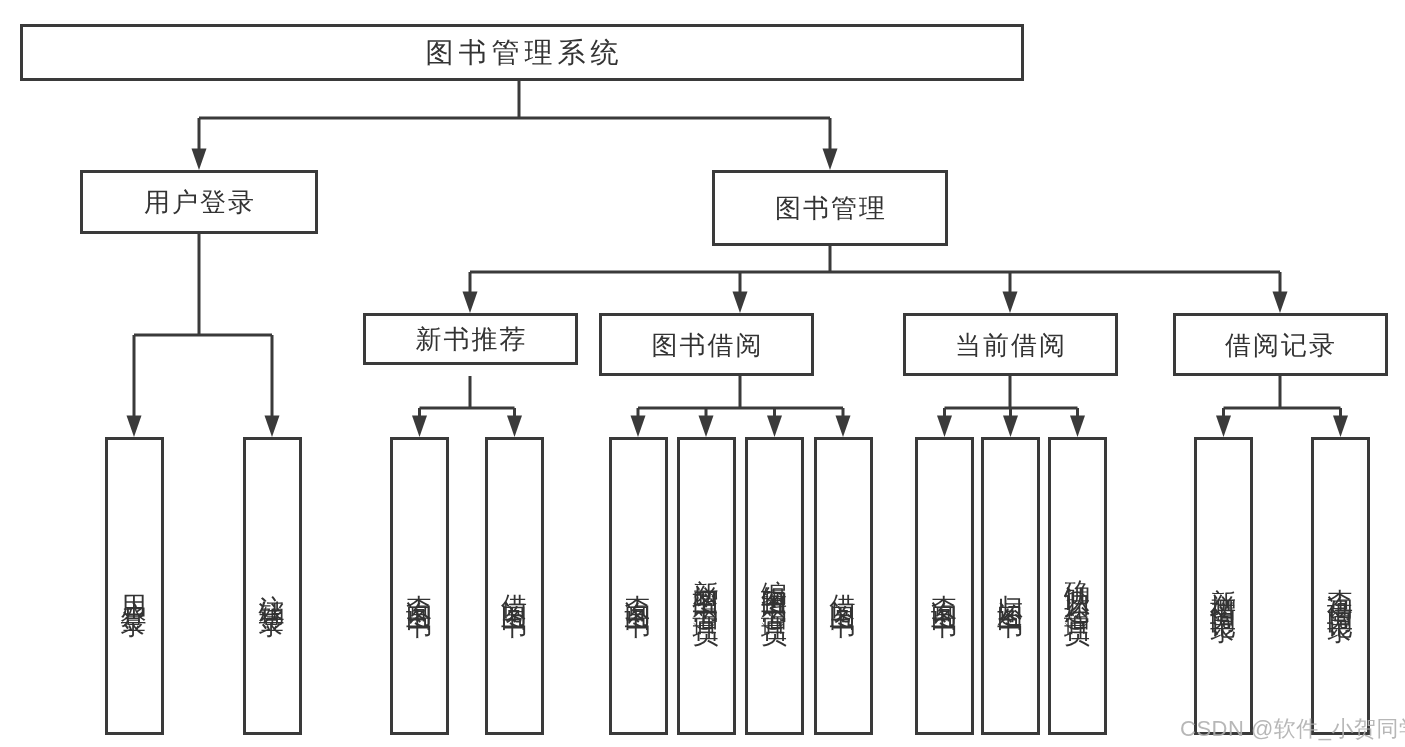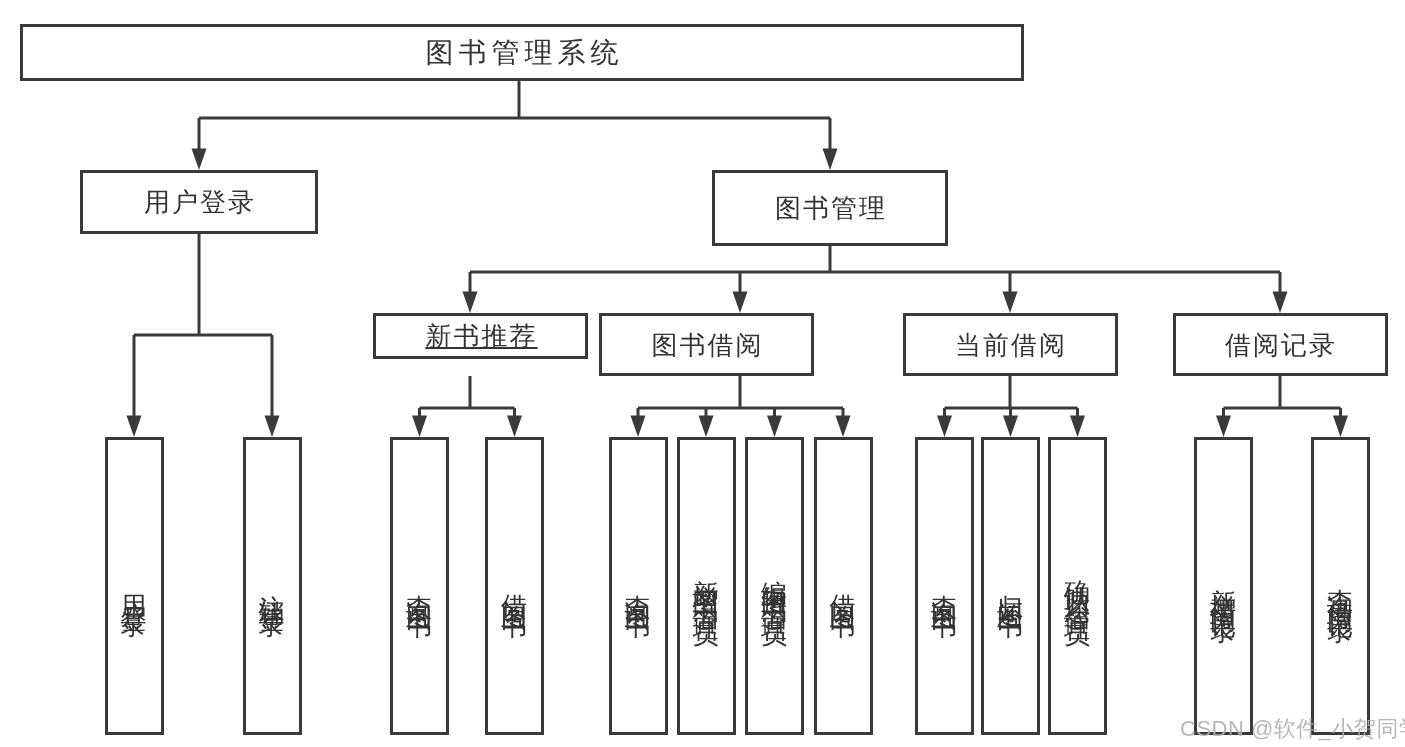--- a/index.html
+++ b/index.html
@@ -96,21 +96,21 @@
     <path d="M1280,376 V408 M1223.5,408 H1340.5 M1223.5,408 V416 M1340.5,408 V416"></path>
     <polygon points="1216,415.5 1231,415.5 1223.5,437"></polygon>
     <polygon points="1333,415.5 1348,415.5 1340.5,437"></polygon>
   </svg>
 
   <div class="node root-node" style="left:20px; top:12px; width:1004px; height:57px;margin-top:12px;">图书管理系统</div>
 
   <div class="node h-node" style="left:80px; top:170px; width:238px; height:64px;">用户登录</div>
   <div class="node h-node" style="left:712px; top:170px; width:236px; height:76px;">图书管理</div>
 
-  <div class="node h-node" style="left:373px; top:313px; width:215px; height:46px;text-decoration:underline;">新书推荐</div>
+  <div class="node h-node" style="left:363px; top:313px; width:215px; height:52px;">新书推荐</div>
   <div class="node h-node" style="left:599px; top:313px; width:215px; height:63px;">图书借阅</div>
   <div class="node h-node" style="left:1172.5px; top:313px; width:215px; height:63px;">借阅记录</div>
   <div class="node h-node" style="left:902.5px; top:313px; width:215px; height:63px;">当前借阅</div>
 
   <div class="node" style="left:104.5px; top:437px; width:59px; height:298px;">
     <span class="leaf-label">用户登录</span>
   </div>
   <div class="node" style="left:242.5px; top:437px; width:59px; height:298px;">
     <span class="leaf-label">注销登录</span>
   </div>

